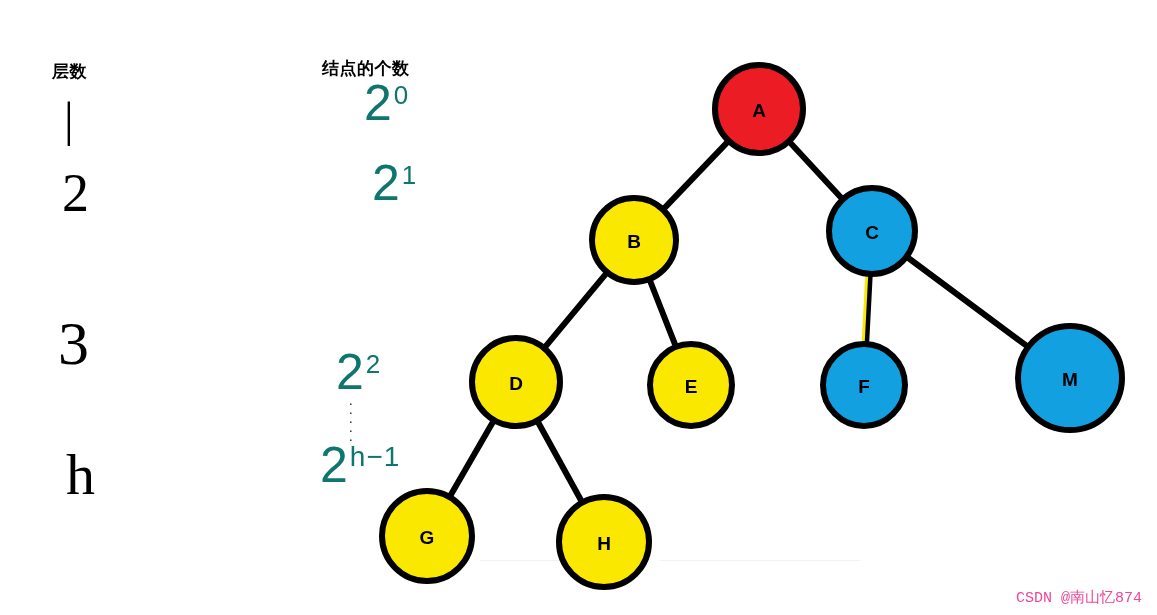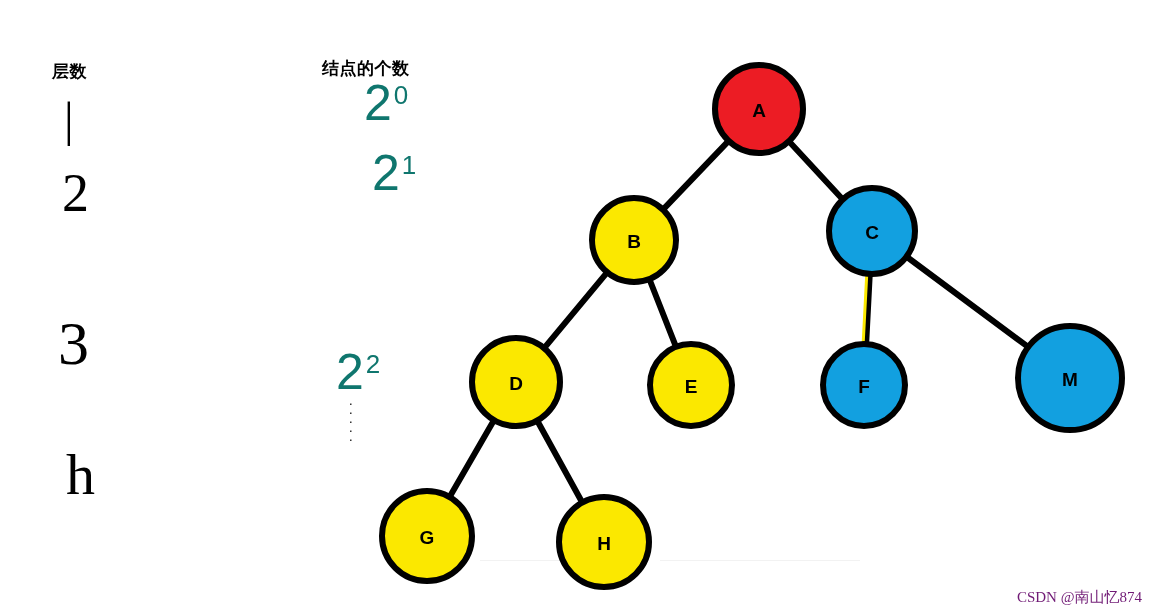--- a/index.html
+++ b/index.html
@@ -88,23 +88,23 @@
     font-size: 19px;
     fill: #000000;
     text-anchor: middle;
     dominant-baseline: central;
   }
 
   .watermark {
     position: absolute;
     right: 15px;
     bottom: 8px;
-    font-family: Liberation Serif, serif;
+    font-family: Liberation Mono, monospace;
     font-size: 15px;
-    color: #701a75;
+    color: #ec4899;
     white-space: nowrap;
   }
 
   .faint-line {
     position: absolute;
     height: 1px;
     background: #f2f2f2;
   }
 </style>
 </head>
@@ -121,28 +121,31 @@
   <div class="hand level-num" style="left:62px; top:166px;">2</div>
 
   <div class="hand level-num" style="left:58px; top:312px; font-size:62px;">3</div>
 
   <div class="hand level-num" style="left:66px; top:446px; font-size:58px;">h</div>
 
   <div class="pow" style="left:364px; top:78px;">
     <span class="base">2</span><span class="exp">0</span>
   </div>
 
-  <div class="pow" style="left:372px; top:148px;">
+  <div class="pow" style="left:372px; top:158px;">
     <span class="base">2</span><span class="exp">1</span>
   </div>
 
   <div class="pow" style="left:336px; top:300px;margin-top:47px;">
     <span class="base">2</span><span class="exp">2</span>
   </div>
 
+  <div class="pow" style="left:320px; top:440px;">
+    <span class="base">2</span><span class="exp wide">h−1</span>
+  </div>
 
   <div class="vdots" style="left:349px; top:396px;">
     <span>.</span>
       <span>.</span>
       <span>.</span>
       <span>.</span>
       <span>.</span>
   </div>
 
   <div class="faint-line" style="left:480px; top:560px; width:160px;"></div>

